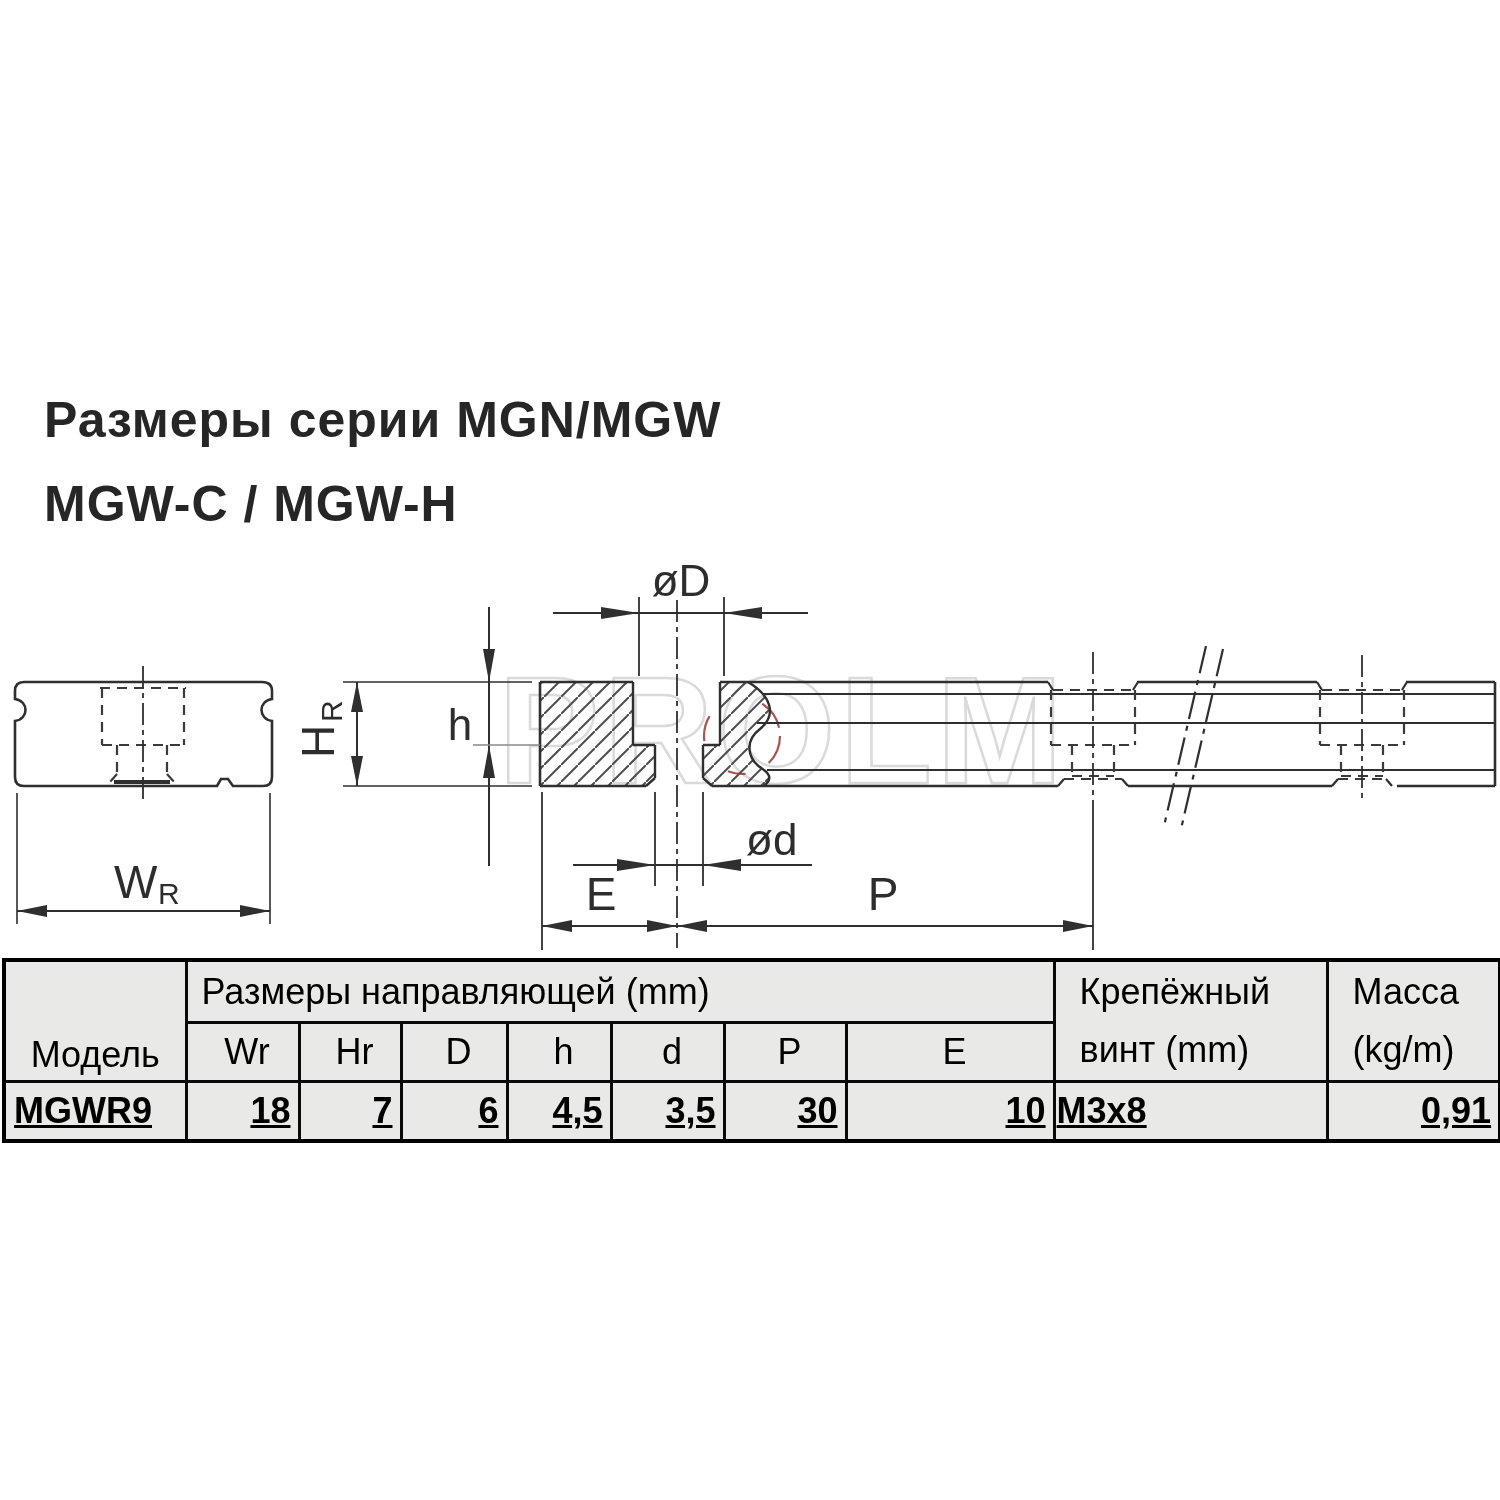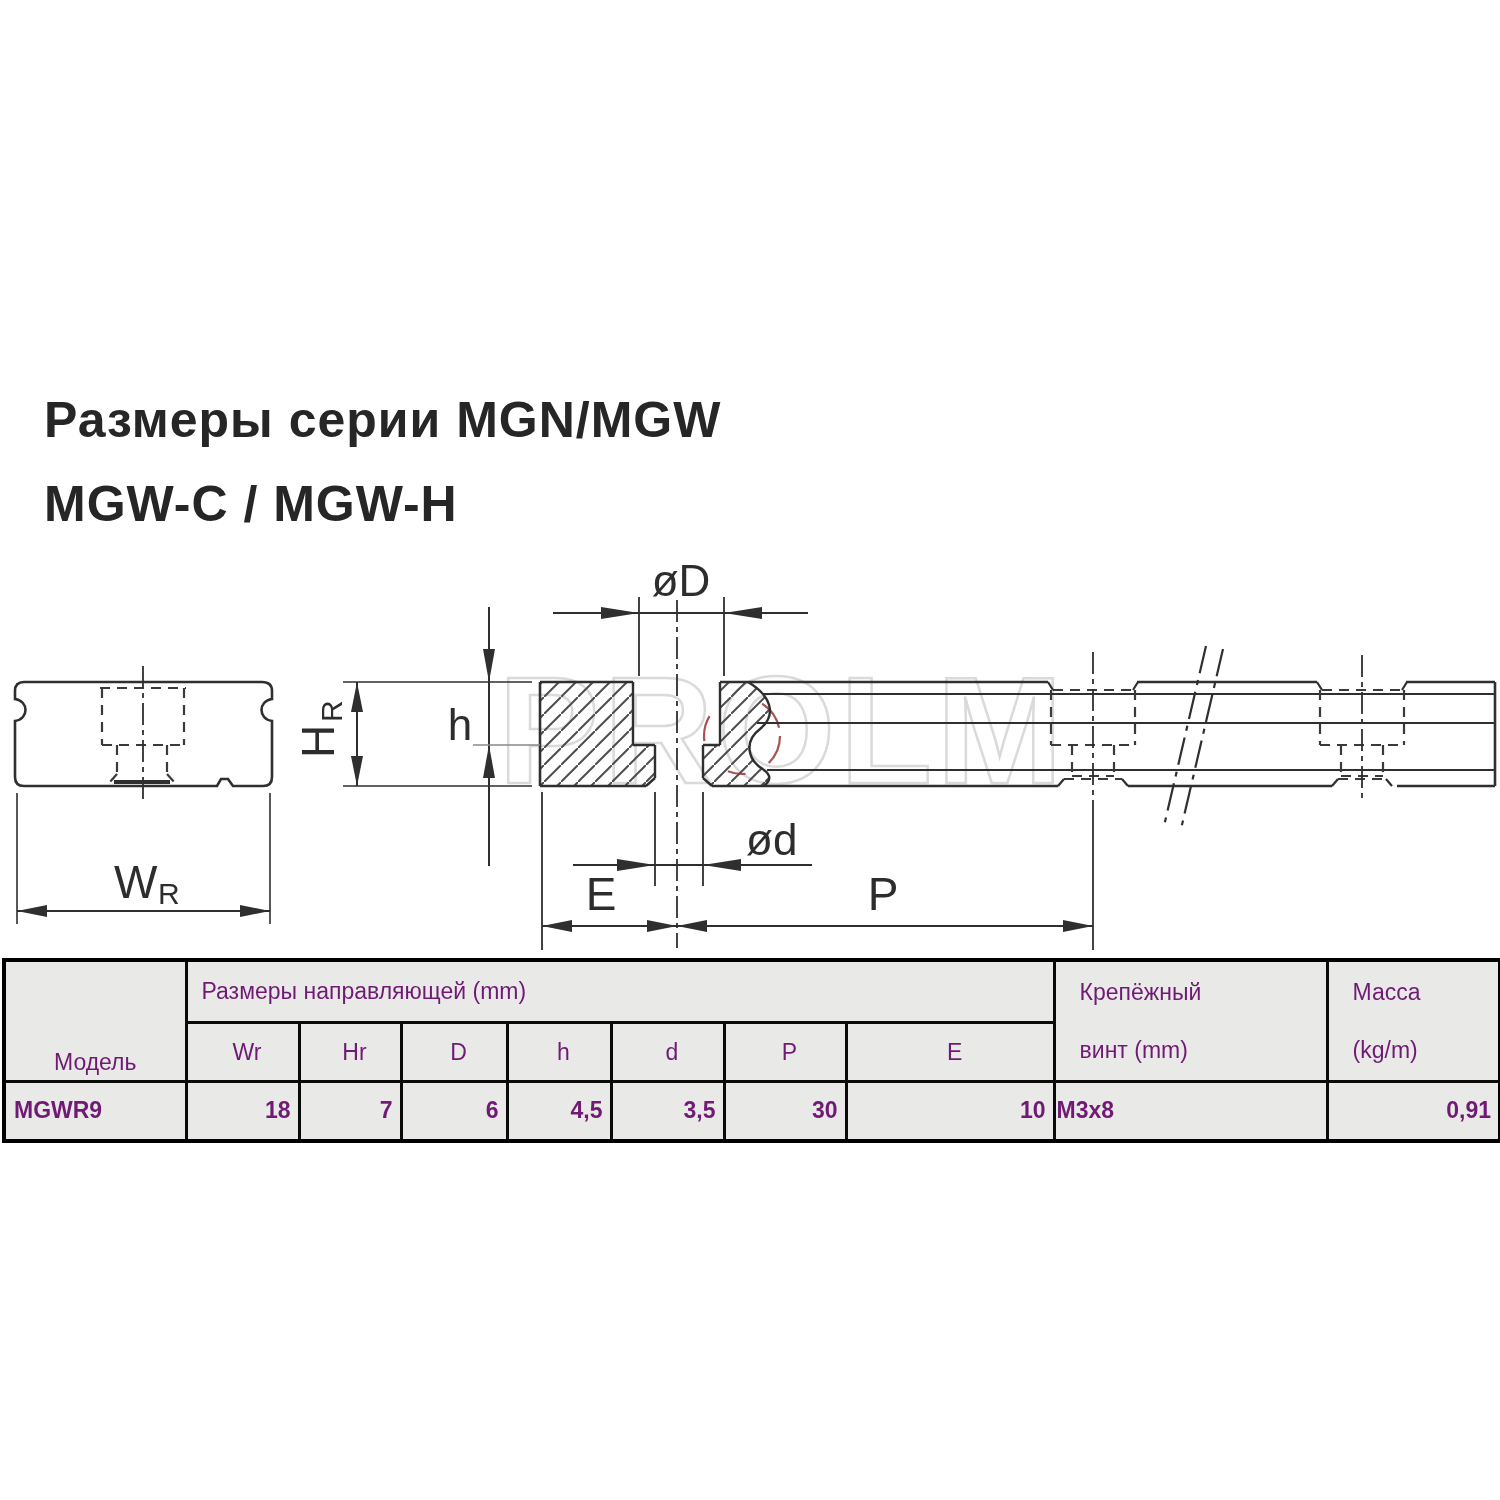--- a/index.html
+++ b/index.html
@@ -13,29 +13,29 @@
   }
   #drawing{position:absolute;left:0;top:540px;}
   .dimtext{fill:#2d2d2d;font-family:"Liberation Sans",sans-serif;}
   #spec-table{
     position:absolute;left:2px;top:958px;width:1496px;
     border-collapse:collapse;table-layout:fixed;
     font-family:"Liberation Sans",sans-serif;
   }
   #spec-table td{
     border:3px solid #0a0a0a;overflow:hidden;white-space:nowrap;
-    background:#e9e9e7;color:#701a75;font-size:23px;
+    background:#e9e9e7;color:#000000;font-size:36px;
   }
   #spec-table{border:4px solid #000;}
   td.hdr-span{padding-left:14px;text-align:left;}
   td.hdr-dim{padding-left:10px;text-align:center;vertical-align:middle;}
   td.hdr-model{text-align:center;vertical-align:bottom;padding-bottom:4px;}
   td.hdr-2line{text-align:left;vertical-align:middle;padding-left:24px;line-height:58px;}
   tr.data-row td{
-    border-top:5px solid #0a0a0a;color:#141414;font-weight:bold;font-size:41px;
+    border-top:5px solid #0a0a0a;color:#141414;font-weight:bold;font-size:41px;text-decoration:underline;
   }
   td.cell-dark{background:#c8c8c6;}
   td.cell-light{background:#e3e3e1;}
   td.num{text-align:right;padding-right:7px;margin-left:21px;}
   td.model-val{text-align:left;padding-left:8px;}
   td.center{text-align:left;}
 </style>
 </head>
 <body>
 

